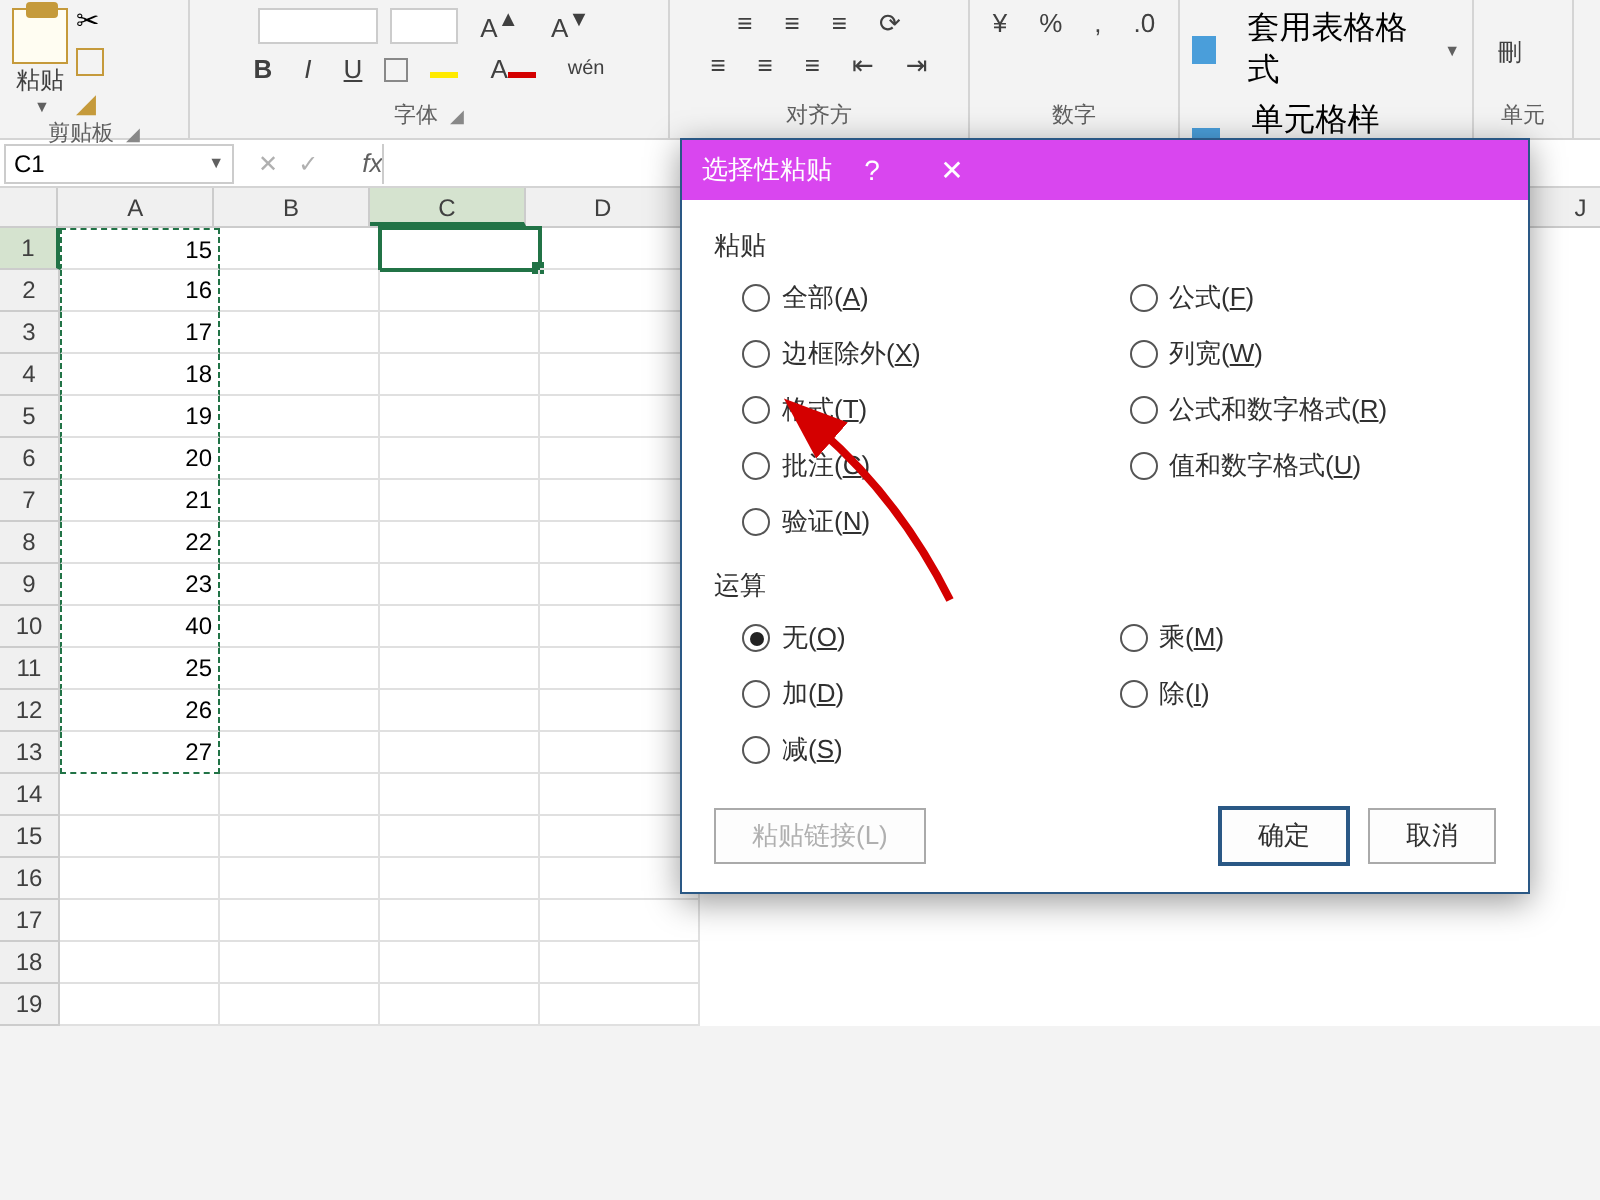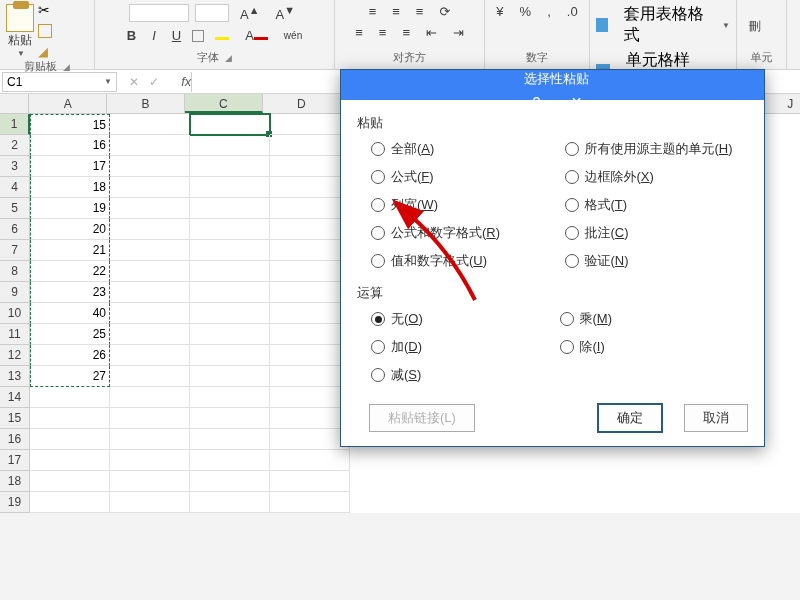--- a/index.html
+++ b/index.html
@@ -40,37 +40,37 @@
   .cell { width:80px; border-right:1px solid #e0e0e0; border-bottom:1px solid #e0e0e0; font-size:12px; padding:0 3px; line-height:21px; text-align:right; position:relative;}
   .marquee-l { border-left:1px dashed #217346;}
   .marquee-r { border-right:1px dashed #217346;}
   .marquee-t { border-top:1px dashed #217346;}
   .marquee-b { border-bottom:1px dashed #217346;}
   .active-cell { outline:2px solid #217346; outline-offset:-1px;}
   .fill-handle { position:absolute; right:-3px; bottom:-3px; width:6px; height:6px; background:#217346;}
   
   
   .dialog { position:absolute; left:340px; top:69px; width:425px; background:#fff; box-shadow:0 4px 16px rgba(0,0,0,.4); border:1px solid #2a5885;}
-  .dlg-title { background:#3b82f6; color:#fff; height:30px; display:flex; align-items:center; justify-content:flex-start; padding:0 2px 0 10px; font-size:13px;flex-direction:column;}
+  .dlg-title { background:#d946ef; color:#fff; height:30px; display:flex; align-items:center; justify-content:flex-start; padding:0 2px 0 10px; font-size:13px;}
   .dlg-title-btns { display:flex;}
   .dlg-tbtn { width:40px; height:28px; display:flex; align-items:center; justify-content:center; color:#fff; font-size:14px;}
   .dlg-body { padding: 10px 16px 14px 16px; font-size:13px; color:#303030;}
   .section-label { margin:4px 0 8px 0;}
   .radio-grid { display:grid; grid-template-columns: 1fr 1fr; row-gap:10px; column-gap:10px; padding-left:14px; margin-bottom:14px;}
   .radio-line, .check-line { display:flex; align-items:center; gap:6px;}
   .radio, .check { width:14px; height:14px; border:1px solid #555; border-radius:50%; display:inline-flex; align-items:center; justify-content:center;}
   .radio.checked:after{content:"";width:7px;height:7px;background:#222;border-radius:50%;}
   .check { border-radius:0;}
   .radio.disabled { border-color:#bbb;}
   .disabled-text { color:#bbb;}
   .op-grid { display:grid; grid-template-columns: 1fr 1fr; row-gap:10px; padding-left:14px; margin-bottom:20px;}
   .checks-row { display:flex; gap:80px; padding-left:14px; margin-bottom:22px;}
   .u { text-decoration:underline;}
   .dlg-buttons { display:flex; justify-content:space-between; align-items:center;}
-  .btn { height:28px; padding:0 18px; border:1px solid #aaa; background:#fdfdfd; font-size:13px; color:#303030;margin-left:12px;}
+  .btn { height:28px; padding:0 18px; border:1px solid #aaa; background:#fdfdfd; font-size:13px; color:#303030;}
   .btn.disabled { color:#b0b0b0;}
   .btn.primary { border:1px solid #2a5885; outline:1px solid #2a5885;}
   .right-btns { display:flex; gap:10px;}
   
   
   .arrow-svg { position:absolute; left:380px; top:195px; pointer-events:none;}
   .rbf { font-size:12px; color:#404040; padding:2px 6px; white-space:nowrap;}
   .style-item { display:flex; align-items:center; gap:16px;}
   .blue-icon { width:14px; height:14px; background:#4a9eda;}
 </style>
@@ -346,24 +346,20 @@
   </div>
   <div class="dlg-body">
     <div class="section-label">粘贴</div>
     <div class="radio-grid" id="paste-options">
         <div class="radio-line">
           <span class="radio"></span>
           <span>全部(<span class="u">A</span>)</span>
         </div>
         <div class="radio-line">
           <span class="radio"></span>
-          <span>所有使用源主题的单元(<span class="u">H</span>)</span>
-        </div>
-        <div class="radio-line">
-          <span class="radio"></span>
           <span>公式(<span class="u">F</span>)</span>
         </div>
         <div class="radio-line">
           <span class="radio"></span>
           <span>边框除外(<span class="u">X</span>)</span>
         </div>
         <div class="radio-line">
           <span class="radio"></span>
           <span>列宽(<span class="u">W</span>)</span>
         </div>

